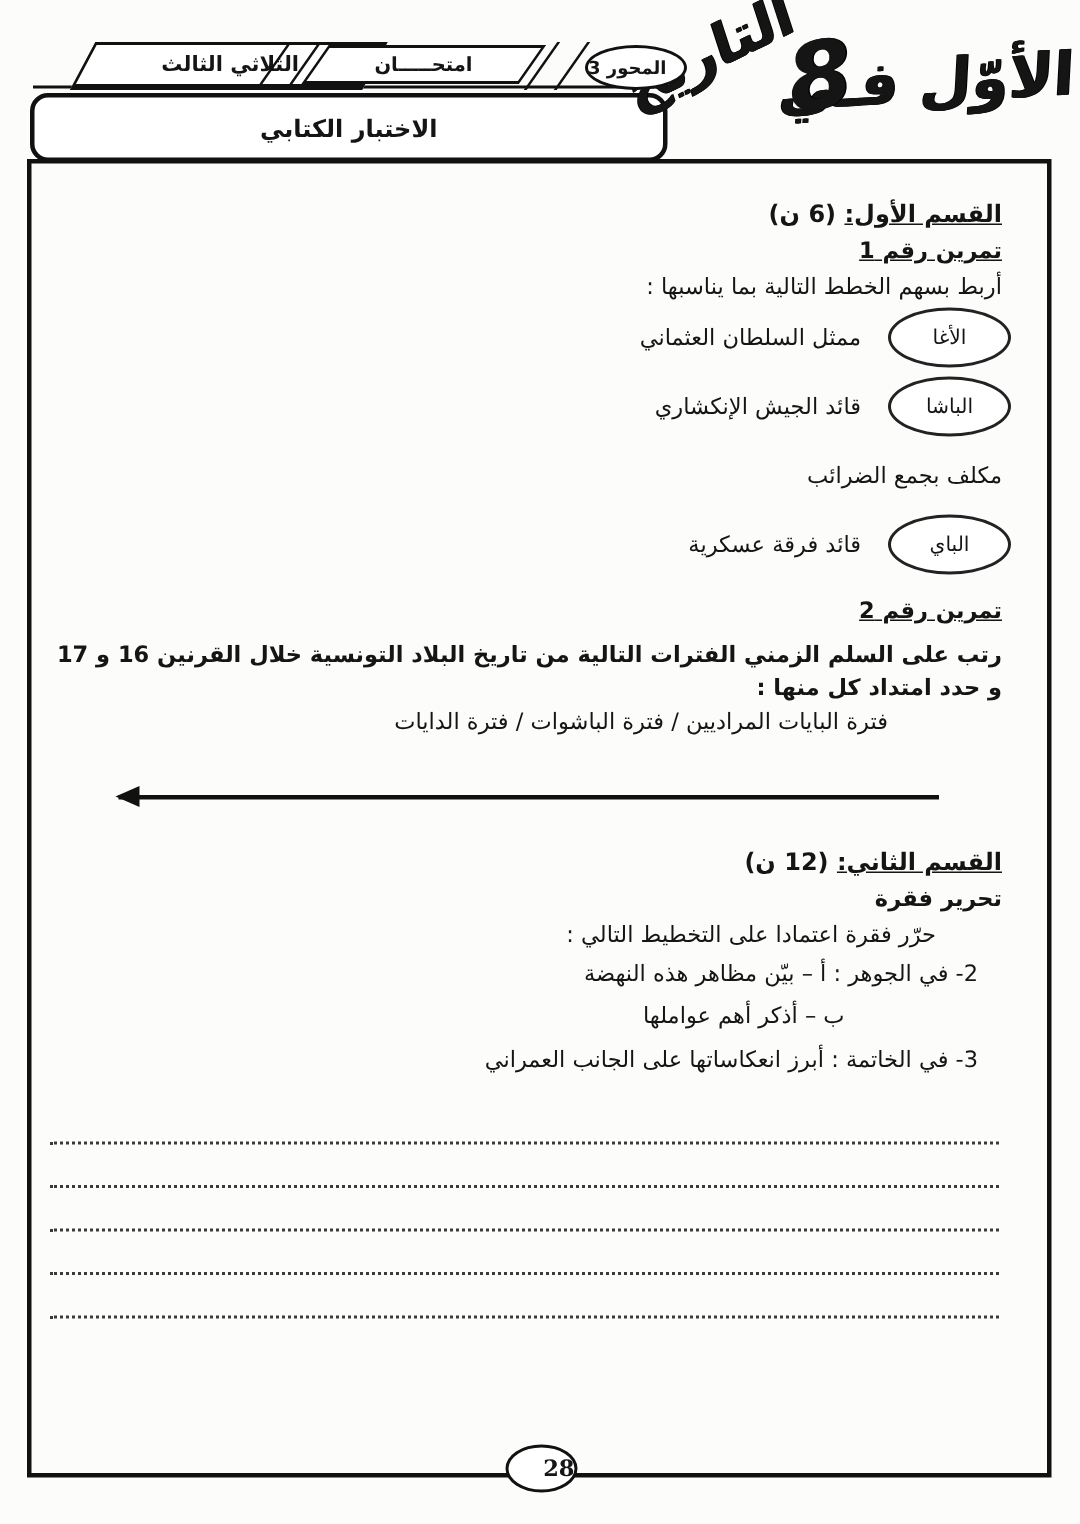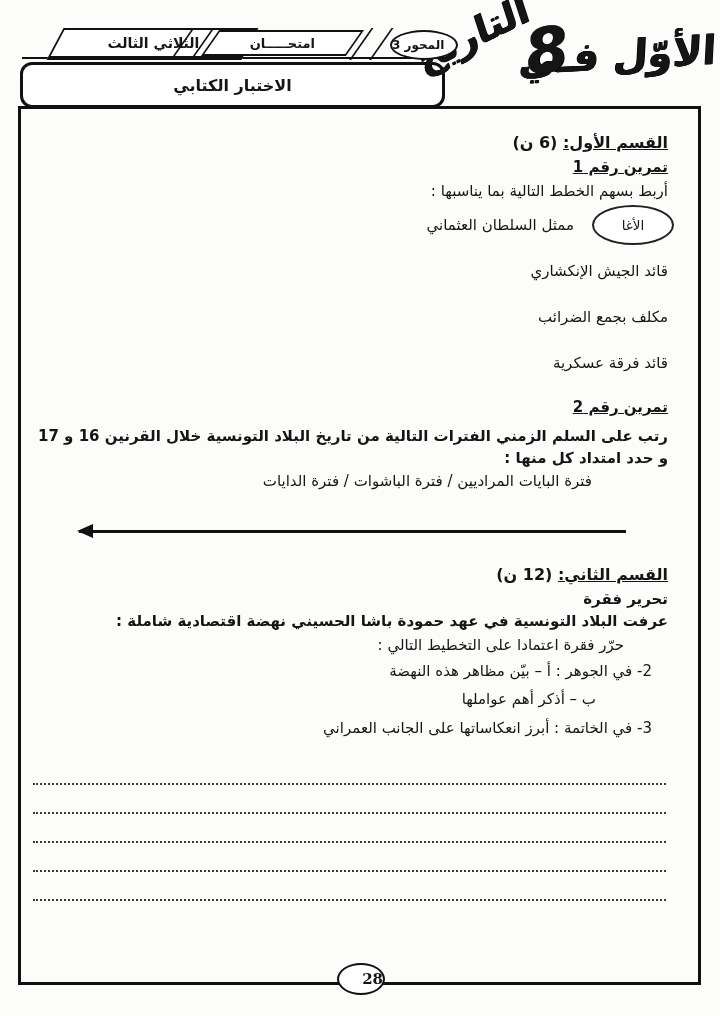--- a/index.html
+++ b/index.html
@@ -91,21 +91,21 @@
   .timeline::before {
     content:""; position:absolute; left:-2px; top:-6px;
     border-top:7px solid transparent; border-bottom:7px solid transparent;
     border-right:16px solid #111;
   }
 
   .s2-sub { font-weight:bold; margin:4px 0; }
   .statement { font-weight:bold; margin:4px 0; }
   .s2-instr { margin:6px 44px 4px 0; }
   .outline-item { margin:7px 16px 0 0; line-height:1.45; }
-  .outline-item.indent2 { margin-right:72px; }
+  .outline-item.indent2 { margin-right:105px; }
 
   .answers { margin-top:16px; }
   .dotline { height:29px; border-bottom:2.5px dotted #3a3a3a; margin:0 2px; }
 
   .page-number {
     position:absolute; top:963px; left:337px; width:48px; height:32px;
     border:2.5px solid #111; border-radius:50%; background:#fff;
     display:flex; align-items:center; justify-content:flex-start;
     font-weight:bold; font-size:15px; z-index:6;
     font-family:"DejaVu Serif", serif;
@@ -150,43 +150,44 @@
 
       <div class="ex-label">تمرين رقم 1</div>
 
       <div class="instruction">أربط بسهم الخطط التالية بما يناسبها :</div>
 
       <div class="match-row">
         <span class="oval">الأغا</span>
         <span class="definition">ممثل السلطان العثماني</span>
       </div>
       <div class="match-row">
+        <span class="oval">الباشا</span>
         <span class="definition">قائد الجيش الإنكشاري</span>
       </div>
       <div class="match-row">
         <span class="definition">مكلف بجمع الضرائب</span>
       </div>
       <div class="match-row">
+        <span class="oval">الباي</span>
         <span class="definition">قائد فرقة عسكرية</span>
       </div>
 
       <div class="ex-label" style="margin-top:12px">تمرين رقم 2</div>
 
       <div class="ex2-instruction">رتب على السلم الزمني الفترات التالية من تاريخ البلاد التونسية خلال القرنين 16 و 17 و حدد  امتداد كل منها :</div>
       <div class="periods">فترة البايات المراديين / فترة الباشوات / فترة الدايات</div>
 
       <div class="timeline"></div>
 
       <div class="sec-heading">
         <span class="u">القسم الثاني:</span>
         <span>(12 ن)</span>
       </div>
 
       <div class="s2-sub">تحرير فقرة</div>
-      <div class="statement">عرفت البلاد التونسية في عهد حمودة باشا الحسيني نهضة اقتصادية شاملة :</div>
       <div class="s2-instr">حرّر فقرة اعتمادا على التخطيط التالي :</div>
 
       <div class="outline-item">2-  في الجوهر : أ – بيّن مظاهر هذه النهضة</div>
       <div class="outline-item indent2">ب – أذكر أهم عواملها</div>
       <div class="outline-item">3- في الخاتمة : أبرز انعكاساتها على الجانب العمراني</div>
 
       <div class="answers">
           <div class="dotline"></div>
           <div class="dotline"></div>
           <div class="dotline"></div>

